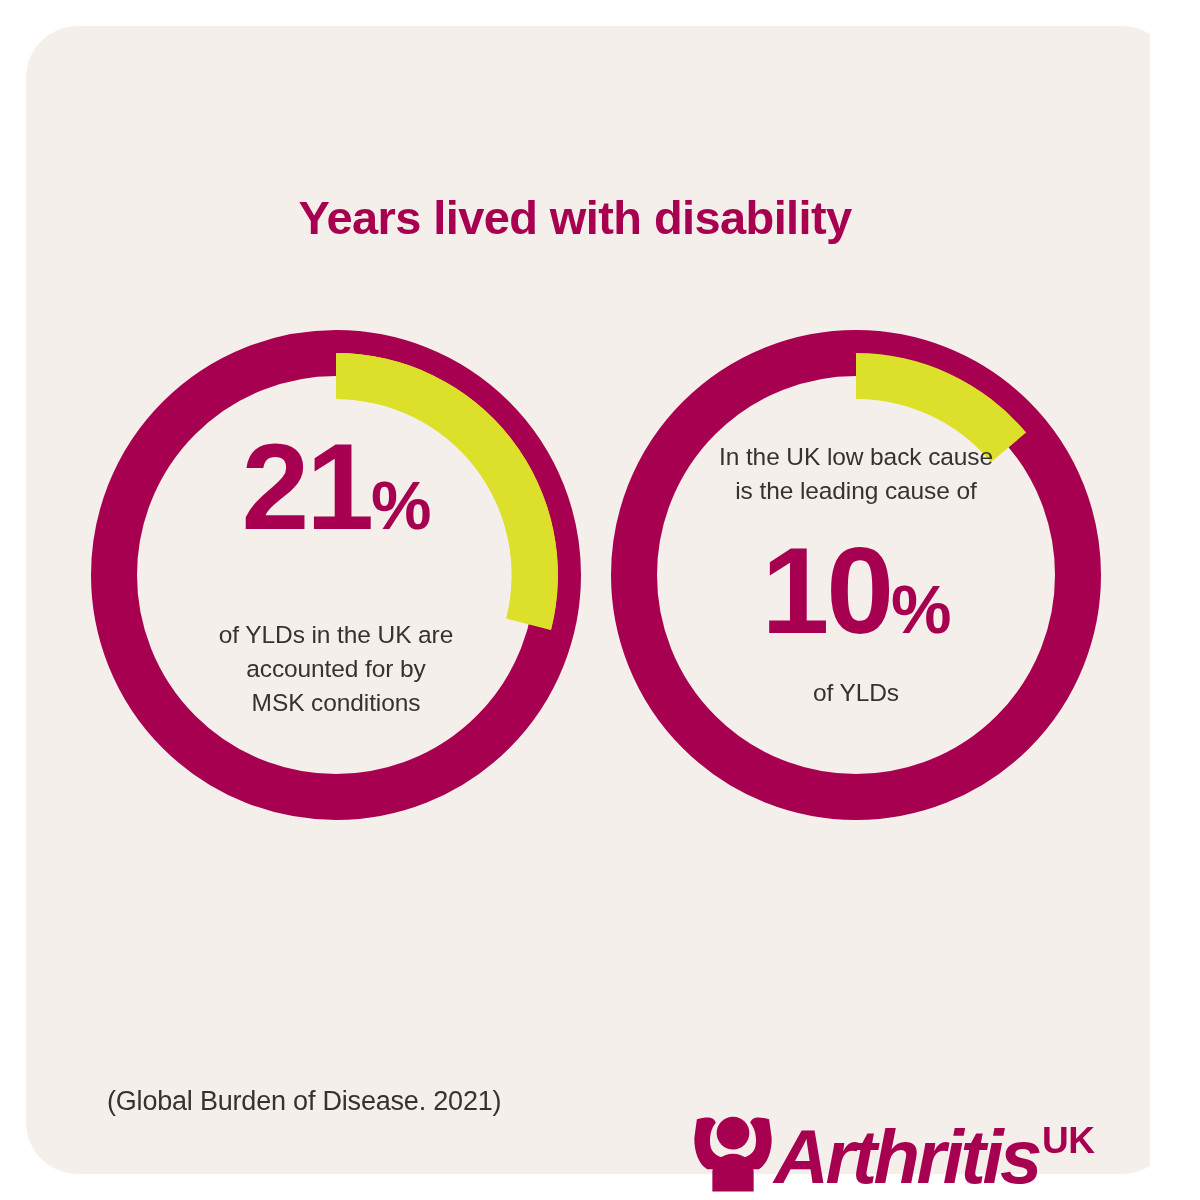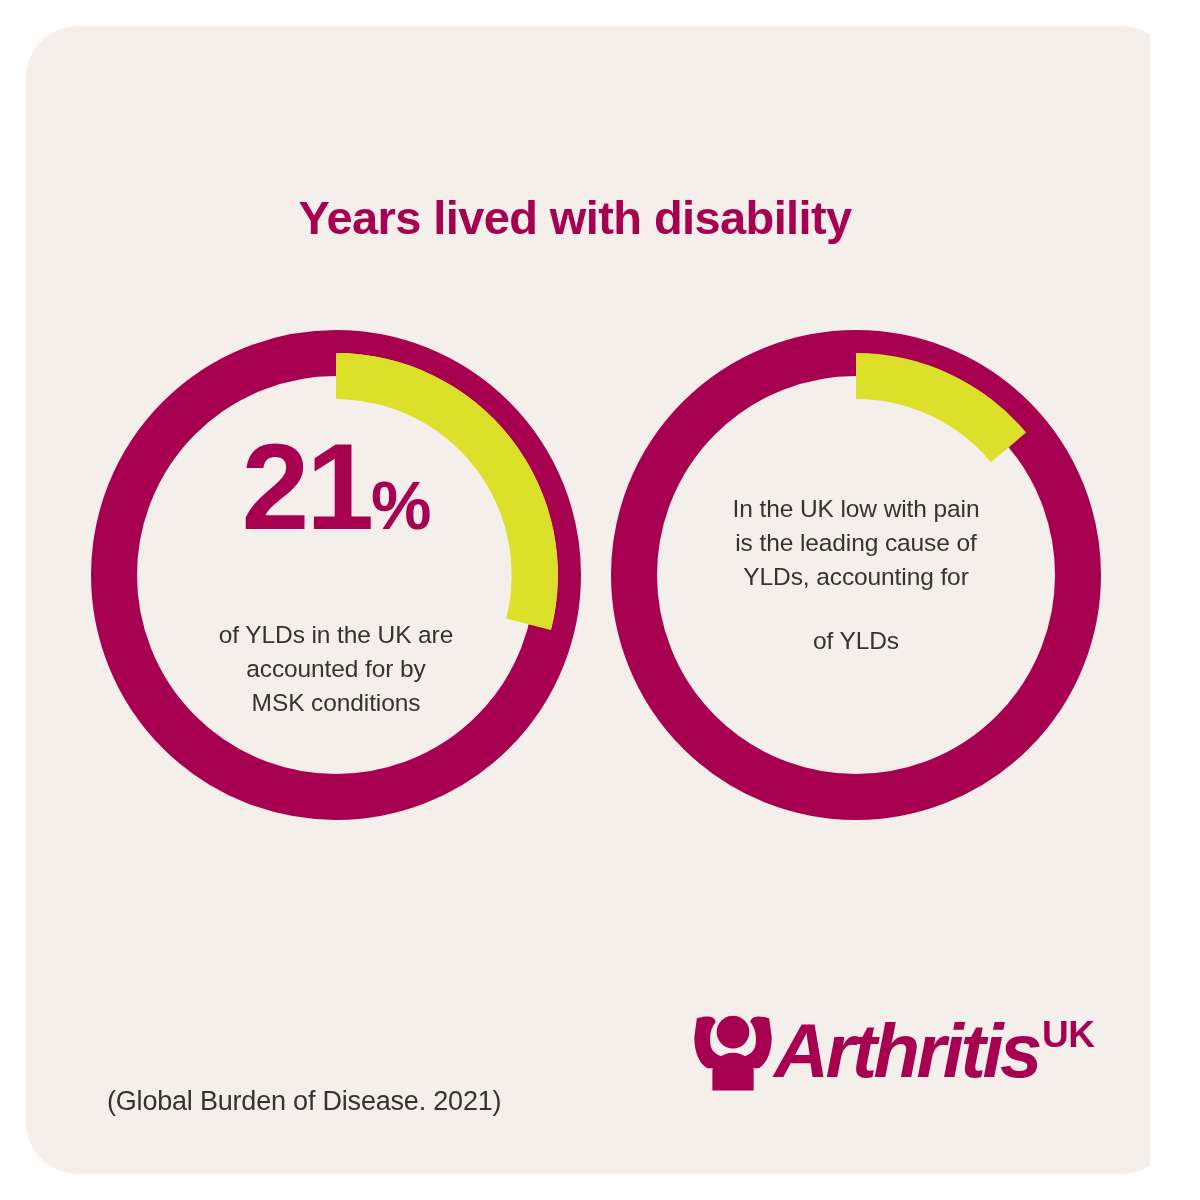--- a/index.html
+++ b/index.html
@@ -108,24 +108,24 @@
     top: 1086px;
     font-size: 27px;
     color: #34332F;
     letter-spacing: -0.2px;
     margin-left: 15px;
   }
 
   .logo {
     position: absolute;
     left: 690px;
-    top: 998px;
+    top: 1090px;
     height: 105px;
     display: flex;
-    align-items: center;
+    align-items: flex-end;
   }
   .logo-mark { width: 86px; height: 86px; display: block; }
   .logo-text {
     display: flex;
     align-items: baseline;
     margin-left: -2px;
   }
   .logo-word {
     font-size: 76px;
     font-weight: 700;
@@ -174,23 +174,25 @@
   </div>
 
   <div class="donut-wrap right card-b">
     <svg class="donut-svg" viewBox="0 0 490 490">
       <circle cx="245" cy="245" r="222" fill="none" stroke="#A80050" stroke-width="46"></circle>
 
       <path d="M 245 23 A 222 222 0 0 1 415.1 102.6 L 379.9 132.2 A 176 176 0 0 0 245 69 Z" fill="#DDE02A"></path>
     </svg>
     <div class="donut-inner">
       <div class="stat-caption lead-text">
-        <div>In the UK low with pain</div>
+        <div>In the UK low back cause</div>
         <div>is the leading cause of</div>
-        <div>YLDs, accounting for</div>
+      </div>
+      <div class="stat-big">
+        <span class="num">10</span><span class="pct">%</span>
       </div>
       <div class="stat-caption sub-text">of YLDs</div>
     </div>
   </div>
 
   <div class="source">(Global Burden of Disease. 2021)</div>
 
   <div class="logo">
     <svg class="logo-mark" viewBox="0 0 100 100">
       <circle cx="50" cy="28" r="19" fill="#A80050"></circle>

